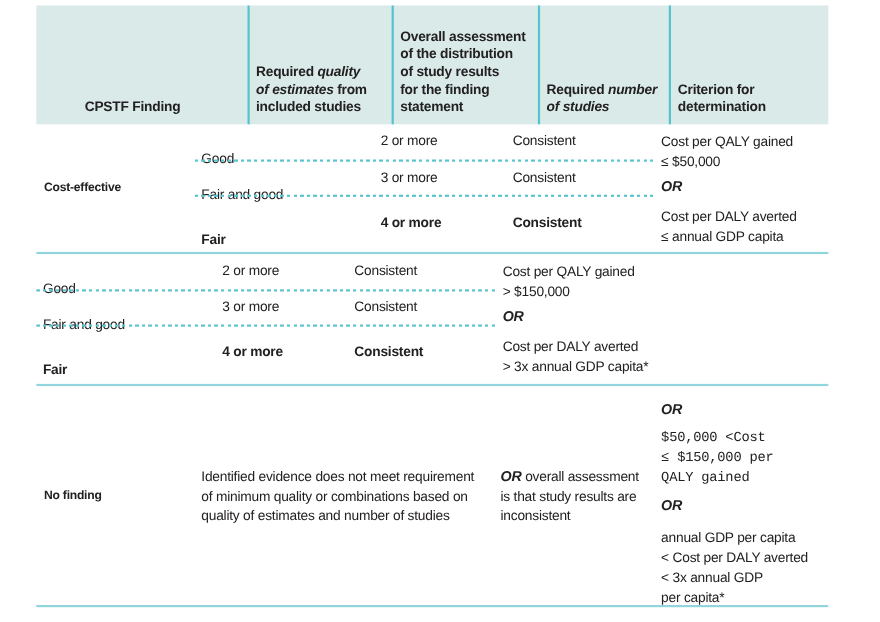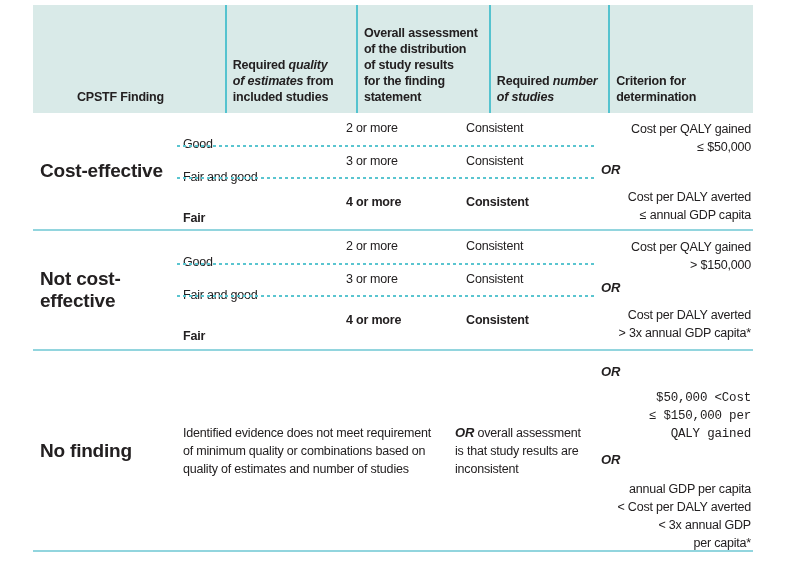--- a/index.html
+++ b/index.html
@@ -41,39 +41,39 @@
     box-sizing:border-box;
     display:flex;
     border-bottom:2px solid #92d5de;
   }
   .sec1{height:118px;}
   .sec2{height:120px;}
   .sec3{height:201px;}
   .fcol{
     box-sizing:border-box;width:144px;
     display:flex;align-items:center;
-    padding-left:7px;font-weight:bold;font-size:19px;
+    padding-left:7px;font-weight:bold;font-size:11px;
   }
   .mid{width:418px;display:flex;flex-direction:column;}
   .subrow{display:flex;box-sizing:border-box;}
   .subrow.r1{height:32px;padding-top:8px;}
   .subrow.r2{height:30px;padding-top:7px;}
   .subrow.r3{flex:1;padding-top:16px;font-weight:bold;}
   .cq{box-sizing:border-box;width:143px;padding-left:6px;margin-top:16px;}
   .cn{box-sizing:border-box;width:130px;padding-left:7px;margin-left:29px;}
   .ca{box-sizing:border-box;width:145px;padding-left:6px;}
   .dash{
     height:2px;
     background-image:repeating-linear-gradient(90deg,#5ac5d0 0 3px,transparent 3px 6px);
   }
   .crit{
     box-sizing:border-box;width:158px;
     padding:7px 2px 0 6px;line-height:18px;
   }
-  .crit .preline{line-height:18px;text-align:right;}
+  .crit .preline{line-height:18px;}
   .or{
     font-weight:bold;font-style:italic;
     font-size:13px;margin:5px 0 9px;
   }
   
   .note-col{
     box-sizing:border-box;width:273px;
     display:flex;align-items:center;
     padding-left:6px;
   }
@@ -151,23 +151,20 @@
       <div class="crit">
         <div class="preline">Cost per QALY gained
 ≤ $50,000</div>
         <div class="or">OR</div>
         <div class="preline">Cost per DALY averted
 ≤ annual GDP capita</div>
       </div>
     </div>
 
     <div class="sec sec2">
-      <div class="fcol">
-        <span>Not cost-effective</span>
-      </div>
       <div class="mid">
         <div class="subrow r1">
           <div class="cq">Good</div>
           <div class="cn">2 or more</div>
           <div class="ca">Consistent</div>
         </div>
         <div class="dash"></div>
         <div class="subrow r2">
           <div class="cq">Fair and good</div>
           <div class="cn">3 or more</div>

